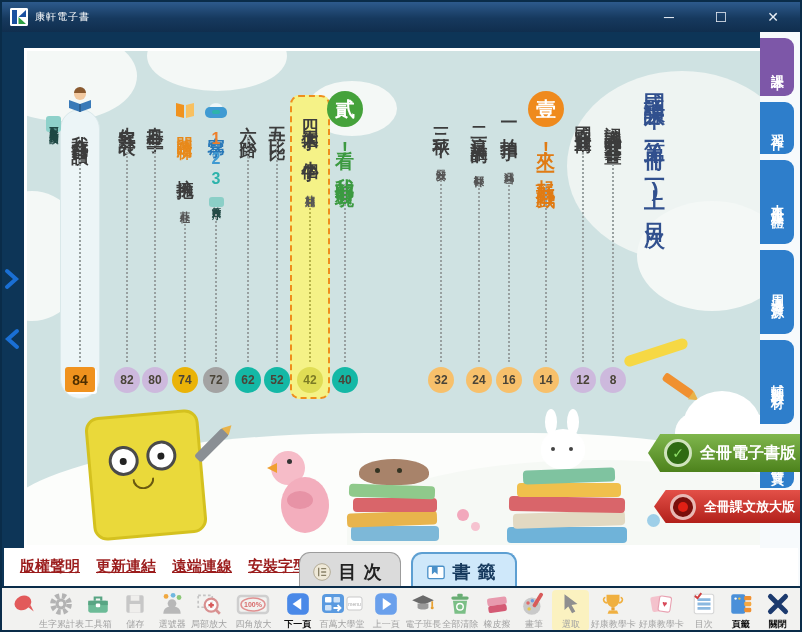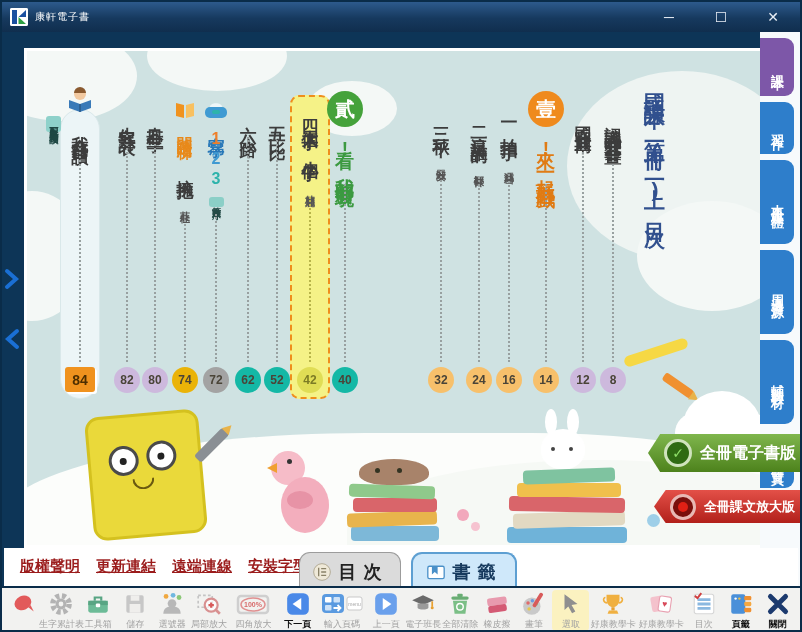--- a/index.html
+++ b/index.html
@@ -480,21 +480,21 @@
     <div class="titem" style="flex:1.4 1 0">
       <svg width="42" height="26" viewBox="0 0 42 24">
         <rect x="1" y="2" width="22" height="19" rx="4" fill="#5a9ae0"></rect>
         <rect x="4" y="5" width="6.5" height="5.5" rx="1" fill="#fff"></rect>
         <rect x="12.5" y="5" width="6.5" height="5.5" rx="1" fill="#cfe3f8"></rect>
         <rect x="4" y="13" width="6.5" height="5.5" rx="1" fill="#cfe3f8"></rect>
         <path d="M12.5 16h7m-3-3l3 3-3 3" stroke="#fff" stroke-width="1.8" fill="none"></path>
         <rect x="26" y="5" width="15" height="13" rx="2" fill="#fff" stroke="#c9c9c9"></rect>
         <text x="33.5" y="13.5" font-size="5" fill="#a8a8a8" text-anchor="middle">menu</text>
       </svg>
-      <span class="lab">輸入頁碼</span>
+      <span class="lab">百萬大學堂</span>
     </div>
 
     <div class="titem">
       <svg width="26" height="26" viewBox="0 0 24 24">
         <rect x="2" y="2" width="20" height="20" rx="5" fill="#6aa0ec"></rect>
         <path d="M9 6.5l8 5.5-8 5.5z" fill="#fff"></path>
       </svg>
       <span class="lab">上一頁</span>
     </div>
 

